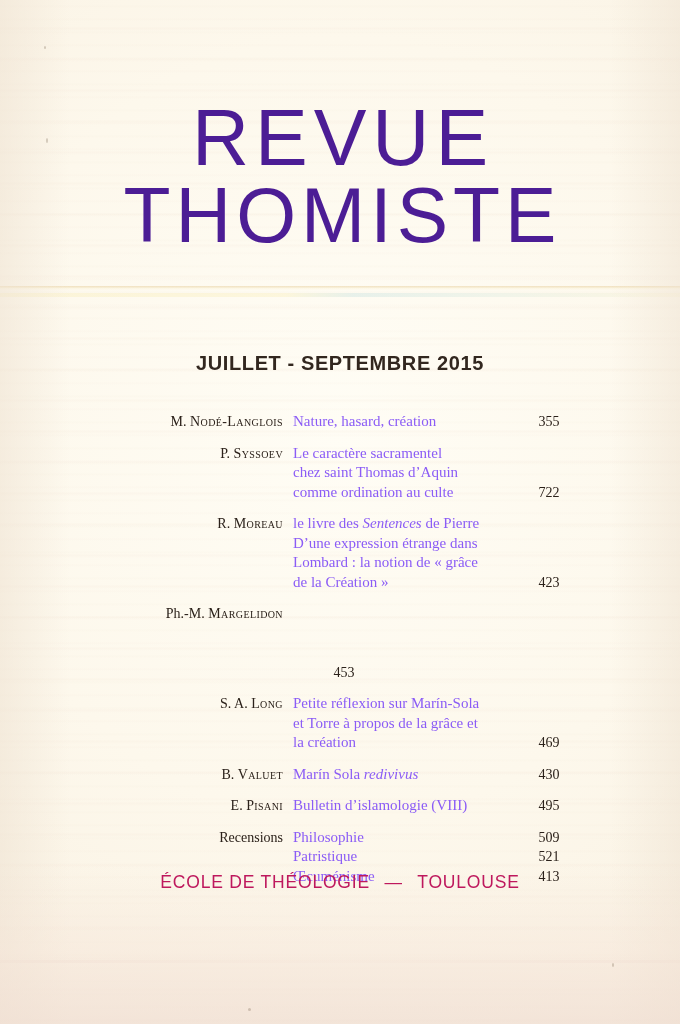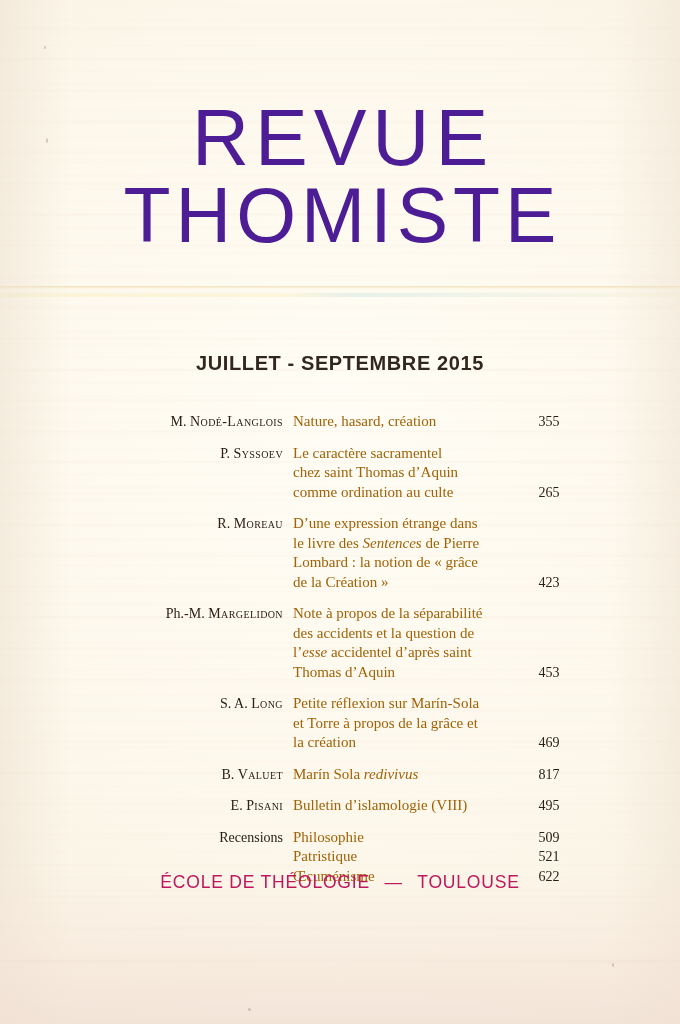--- a/index.html
+++ b/index.html
@@ -158,21 +158,21 @@
   
   .author .sc {
     font-variant: small-caps;
     letter-spacing: 0.4px;
   }
 
   .title-col {
     width: 205px;
     font-size: 15px;
     line-height: 19.5px;
-    color: #a16207;
+    color: #8b5cf6;
   }
   .title-col .tline { display: block; white-space: nowrap; }
   .title-col i { font-style: italic; }
 
   .pages-col {
     width: 70px;
     padding-left: 16px;
     font-size: 14px;
     line-height: 19.5px;
     color: #2b211a;
@@ -242,46 +242,40 @@
       <div class="toc-row">
         <div class="author"><span>P.</span> <span class="sc">Syssoev</span></div>
         <div class="title-col">
           <span class="tline">Le caractère sacramentel</span>
           <span class="tline">chez saint Thomas d’Aquin</span>
           <span class="tline">comme ordination au culte</span>
         </div>
         <div class="pages-col">
           <span class="pnum spacer">0</span>
           <span class="pnum spacer">0</span>
-          <span class="pnum">265</span>
+          <span class="pnum">722</span>
         </div>
       </div>
       <div class="toc-row">
         <div class="author"><span>R.</span> <span class="sc">Moreau</span></div>
         <div class="title-col">
+          <span class="tline">le livre des <i>Sentences</i> de Pierre</span>
           <span class="tline">D’une expression étrange dans</span>
-          <span class="tline">le livre des <i>Sentences</i> de Pierre</span>
           <span class="tline">Lombard : la notion de « grâce</span>
           <span class="tline">de la Création »</span>
         </div>
         <div class="pages-col">
           <span class="pnum spacer">0</span>
           <span class="pnum spacer">0</span>
           <span class="pnum spacer">0</span>
           <span class="pnum">423</span>
         </div>
       </div>
       <div class="toc-row">
         <div class="author"><span>Ph.-M.</span> <span class="sc">Margelidon</span></div>
-        <div class="title-col">
-          <span class="tline">Note à propos de la séparabilité</span>
-          <span class="tline">des accidents et la question de</span>
-          <span class="tline">l’<i>esse</i> accidentel d’après saint</span>
-          <span class="tline">Thomas d’Aquin</span>
-        </div>
         <div class="pages-col">
           <span class="pnum spacer">0</span>
           <span class="pnum spacer">0</span>
           <span class="pnum spacer">0</span>
           <span class="pnum">453</span>
         </div>
       </div>
       <div class="toc-row">
         <div class="author"><span>S. A.</span> <span class="sc">Long</span></div>
         <div class="title-col">
@@ -294,21 +288,21 @@
           <span class="pnum spacer">0</span>
           <span class="pnum">469</span>
         </div>
       </div>
       <div class="toc-row">
         <div class="author"><span>B.</span> <span class="sc">Valuet</span></div>
         <div class="title-col">
           <span class="tline">Marín Sola <i>redivivus</i></span>
         </div>
         <div class="pages-col">
-          <span class="pnum">817</span>
+          <span class="pnum">430</span>
         </div>
       </div>
       <div class="toc-row">
         <div class="author"><span>E.</span> <span class="sc">Pisani</span></div>
         <div class="title-col">
           <span class="tline">Bulletin d’islamologie (VIII)</span>
         </div>
         <div class="pages-col">
           <span class="pnum">495</span>
         </div>
@@ -316,21 +310,21 @@
       <div class="toc-row">
         <div class="author roman">Recensions</div>
         <div class="title-col">
           <span class="tline">Philosophie</span>
           <span class="tline">Patristique</span>
           <span class="tline">Œcuménisme</span>
         </div>
         <div class="pages-col">
           <span class="pnum">509</span>
           <span class="pnum">521</span>
-          <span class="pnum">622</span>
+          <span class="pnum">413</span>
         </div>
       </div>
     </div>
 
   <div class="footer">
     <span>ÉCOLE DE THÉOLOGIE</span>
     <span class="dash">—</span>
     <span>TOULOUSE</span>
   </div>
 

